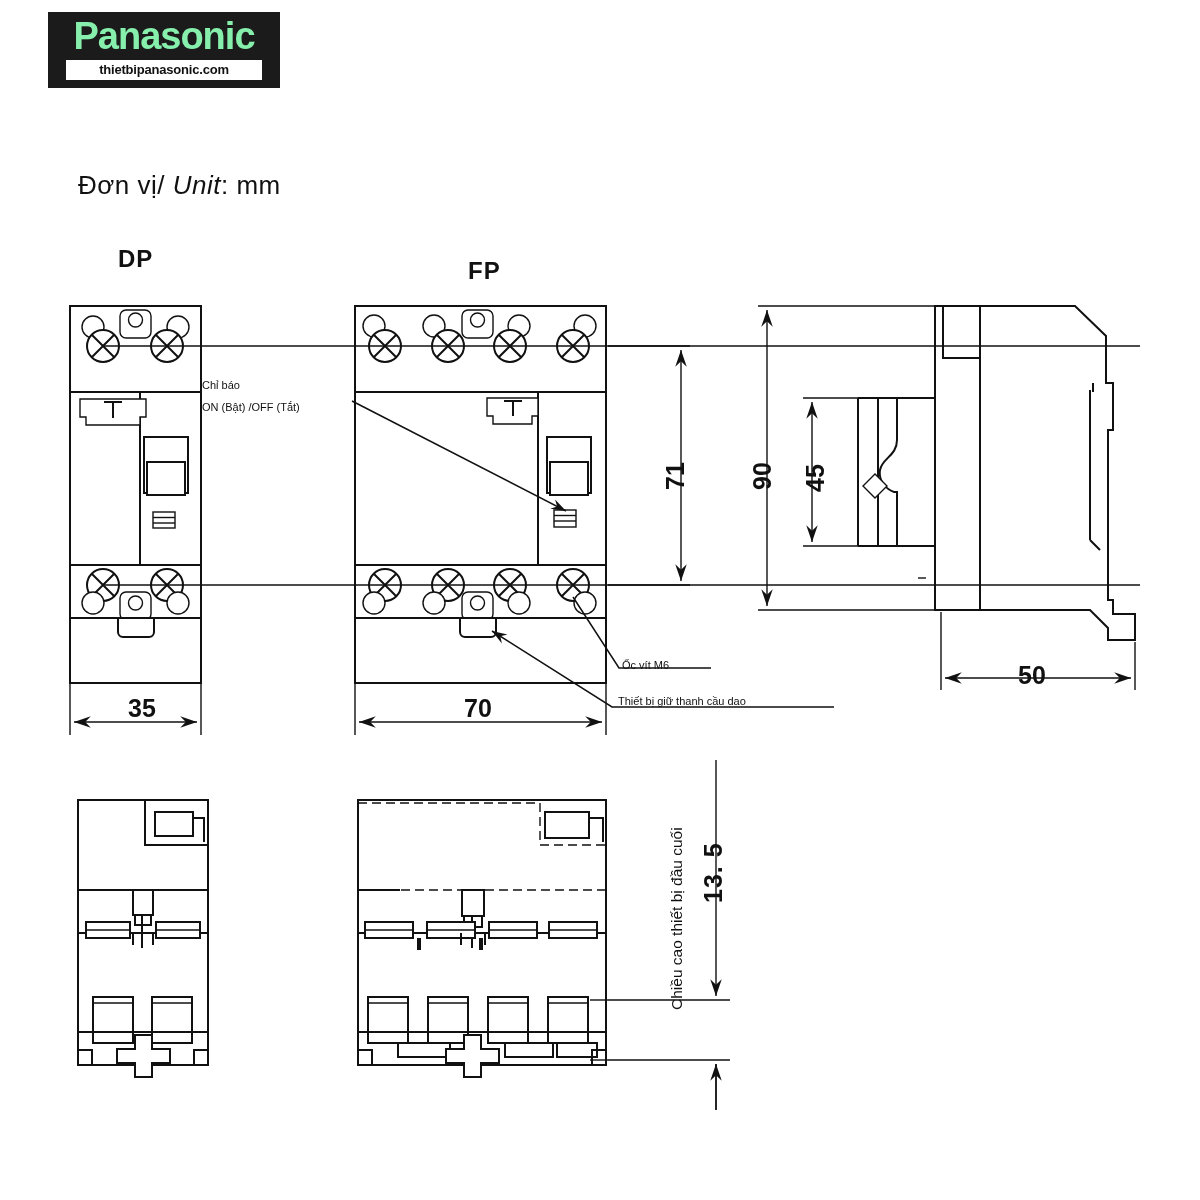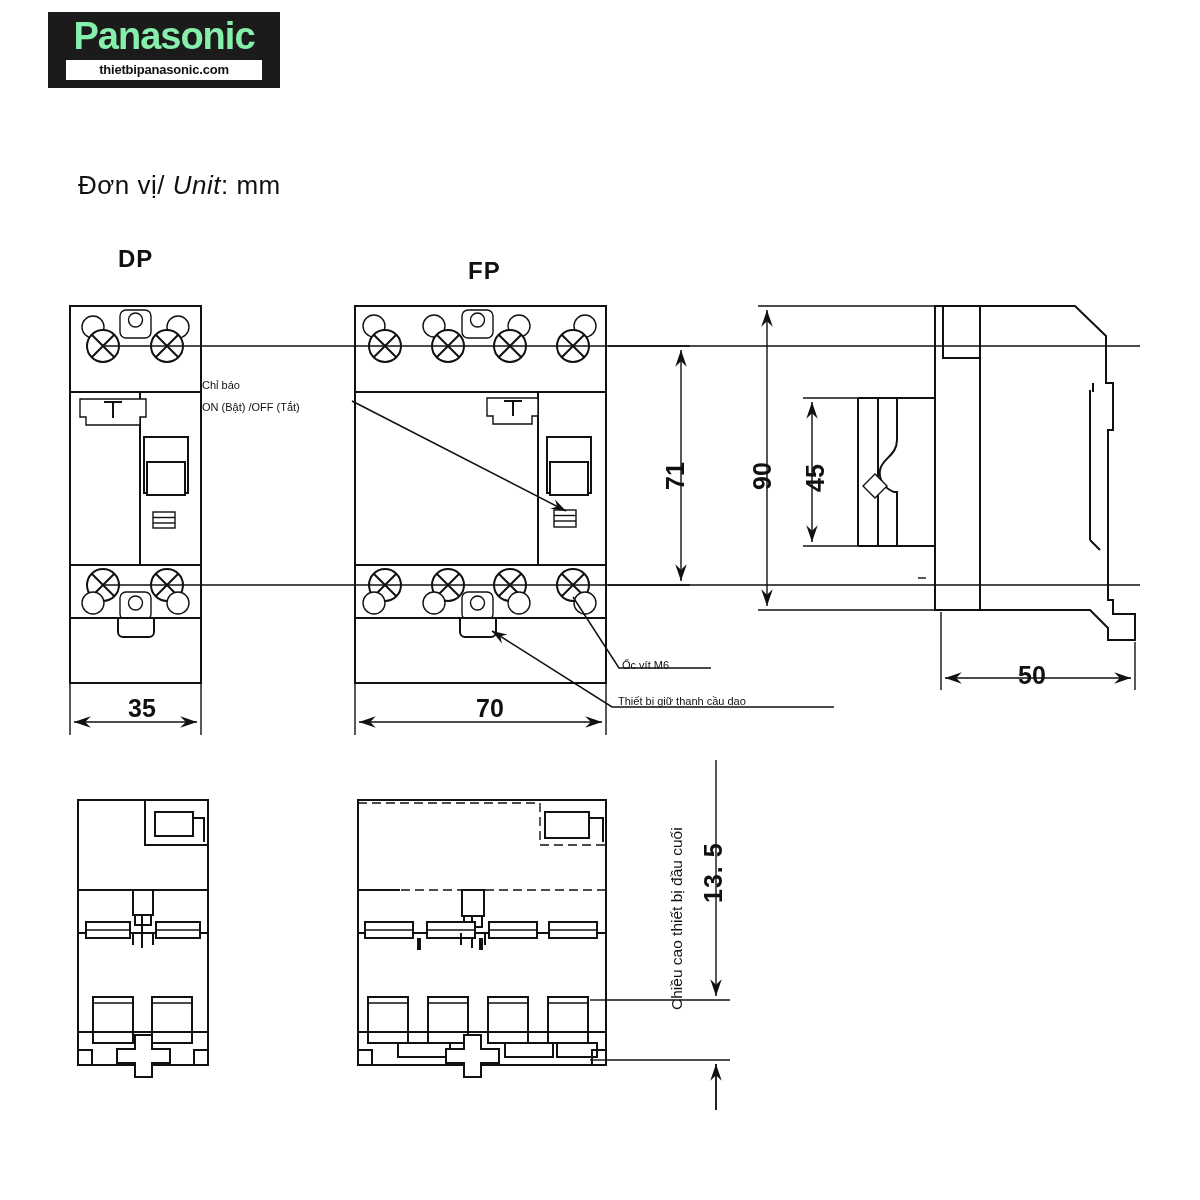--- a/index.html
+++ b/index.html
@@ -52,21 +52,21 @@
     position:absolute;font-size:15.5px;white-space:nowrap;
     transform-origin:0 0;transform:rotate(-90deg);
   }
   #note-termheight{left:668px;top:1010px;}
 
   .dim-num{
     position:absolute;font-size:25px;font-weight:bold;white-space:nowrap;
   }
   .dim-num.rot{transform-origin:0 0;transform:rotate(-90deg);}
   #dim-35{left:128px;top:694px;}
-  #dim-70{left:476px;top:694px;}
+  #dim-70{left:464px;top:694px;}
   #dim-50{left:1018px;top:661px;}
   #dim-71{left:661px;top:490px;}
   #dim-90{left:748px;top:490px;}
   #dim-45{left:801px;top:492px;}
   #dim-135{left:699px;top:903px;letter-spacing:1px;}
 
   svg{position:absolute;left:0;top:0;}
   .ln{fill:none;stroke:#111;stroke-width:2;}
   .ln-thin{fill:none;stroke:#111;stroke-width:1.4;}
   .ln-dim{fill:none;stroke:#111;stroke-width:1.4;}

